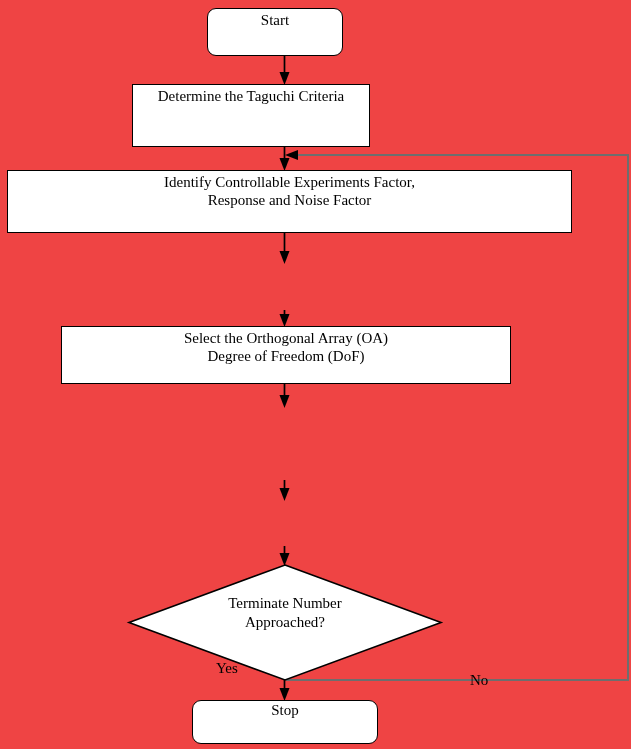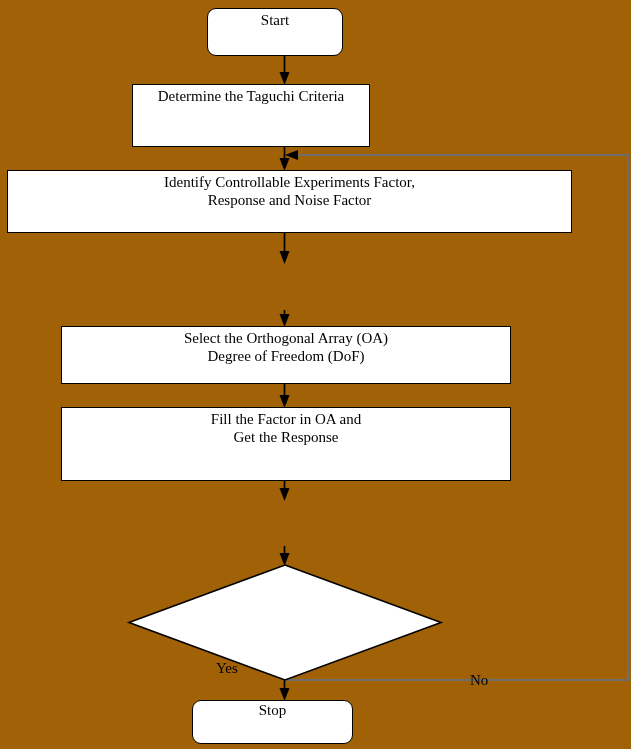--- a/index.html
+++ b/index.html
@@ -5,21 +5,21 @@
 <style>
   html, body {
     margin: 0;
     padding: 0;
     background: #ffffff;
   }
   #canvas {
     position: relative;
     width: 631px;
     height: 749px;
-    background: #a16207;
+    background: #ef4444;
     overflow: hidden;
     font-family: "Liberation Serif", "DejaVu Serif", serif;
   }
   .node {
     position: absolute;
     box-sizing: border-box;
     background: #ffffff;
     border: 1.6px solid #000000;
     color: #000000;
     text-align: center;
@@ -120,33 +120,31 @@
     <span class="txt">Identify Controllable Experiments Factor,
 Response and Noise Factor</span>
   </div>
 
 
   <div class="node top-text" style="left:61px; top:326px; width:450px; height:58px;">
     <span class="txt">Select the Orthogonal Array (OA)
 Degree of Freedom (DoF)</span>
   </div>
 
-  <div class="node top-text" style="left:61px; top:407px; width:450px; height:74px;">
-    <span class="txt">Fill the Factor in OA and
-Get the Response</span>
-  </div>
 
 
   <div class="diamond-wrap" style="left:128px; top:564px; width:314px; height:117px;">
     <svg width="314" height="117" viewBox="0 0 314 117">
       <polygon points="157,1 313,58.5 157,116 1,58.5" fill="#ffffff" stroke="#000000" stroke-width="1.6"></polygon>
     </svg>
+    <div class="diamond-label" style="top:30px;">Terminate Number
+Approached?</div>
   </div>
 
   <div class="edge-label" style="left:216px; top:660px;">Yes</div>
 
   <div class="edge-label" style="left:470px; top:672px;">No</div>
 
-  <div class="node rounded top-text" style="left:192px; top:700px; width:161px; height:44px;">
+  <div class="node rounded top-text" style="left:192px; top:700px; width:186px; height:44px;">
     <span class="txt" style="padding-top:0px;">Stop</span>
   </div>
 
 </div>
 
 </body></html>

